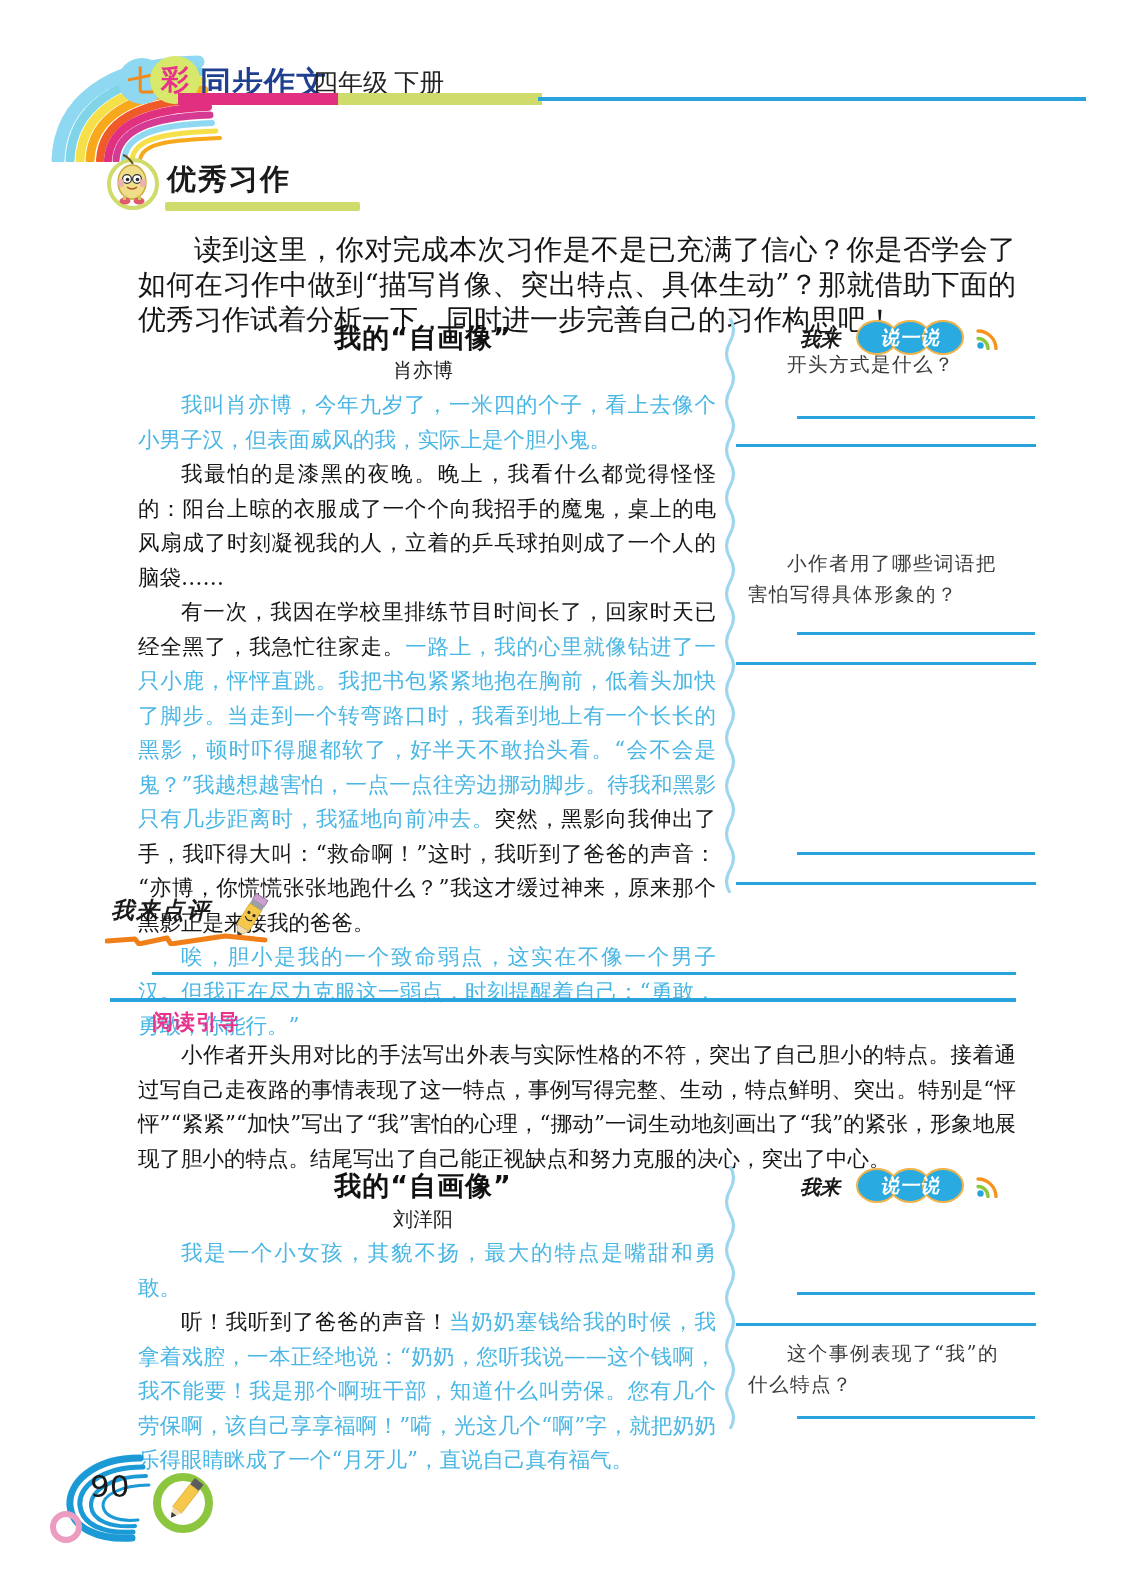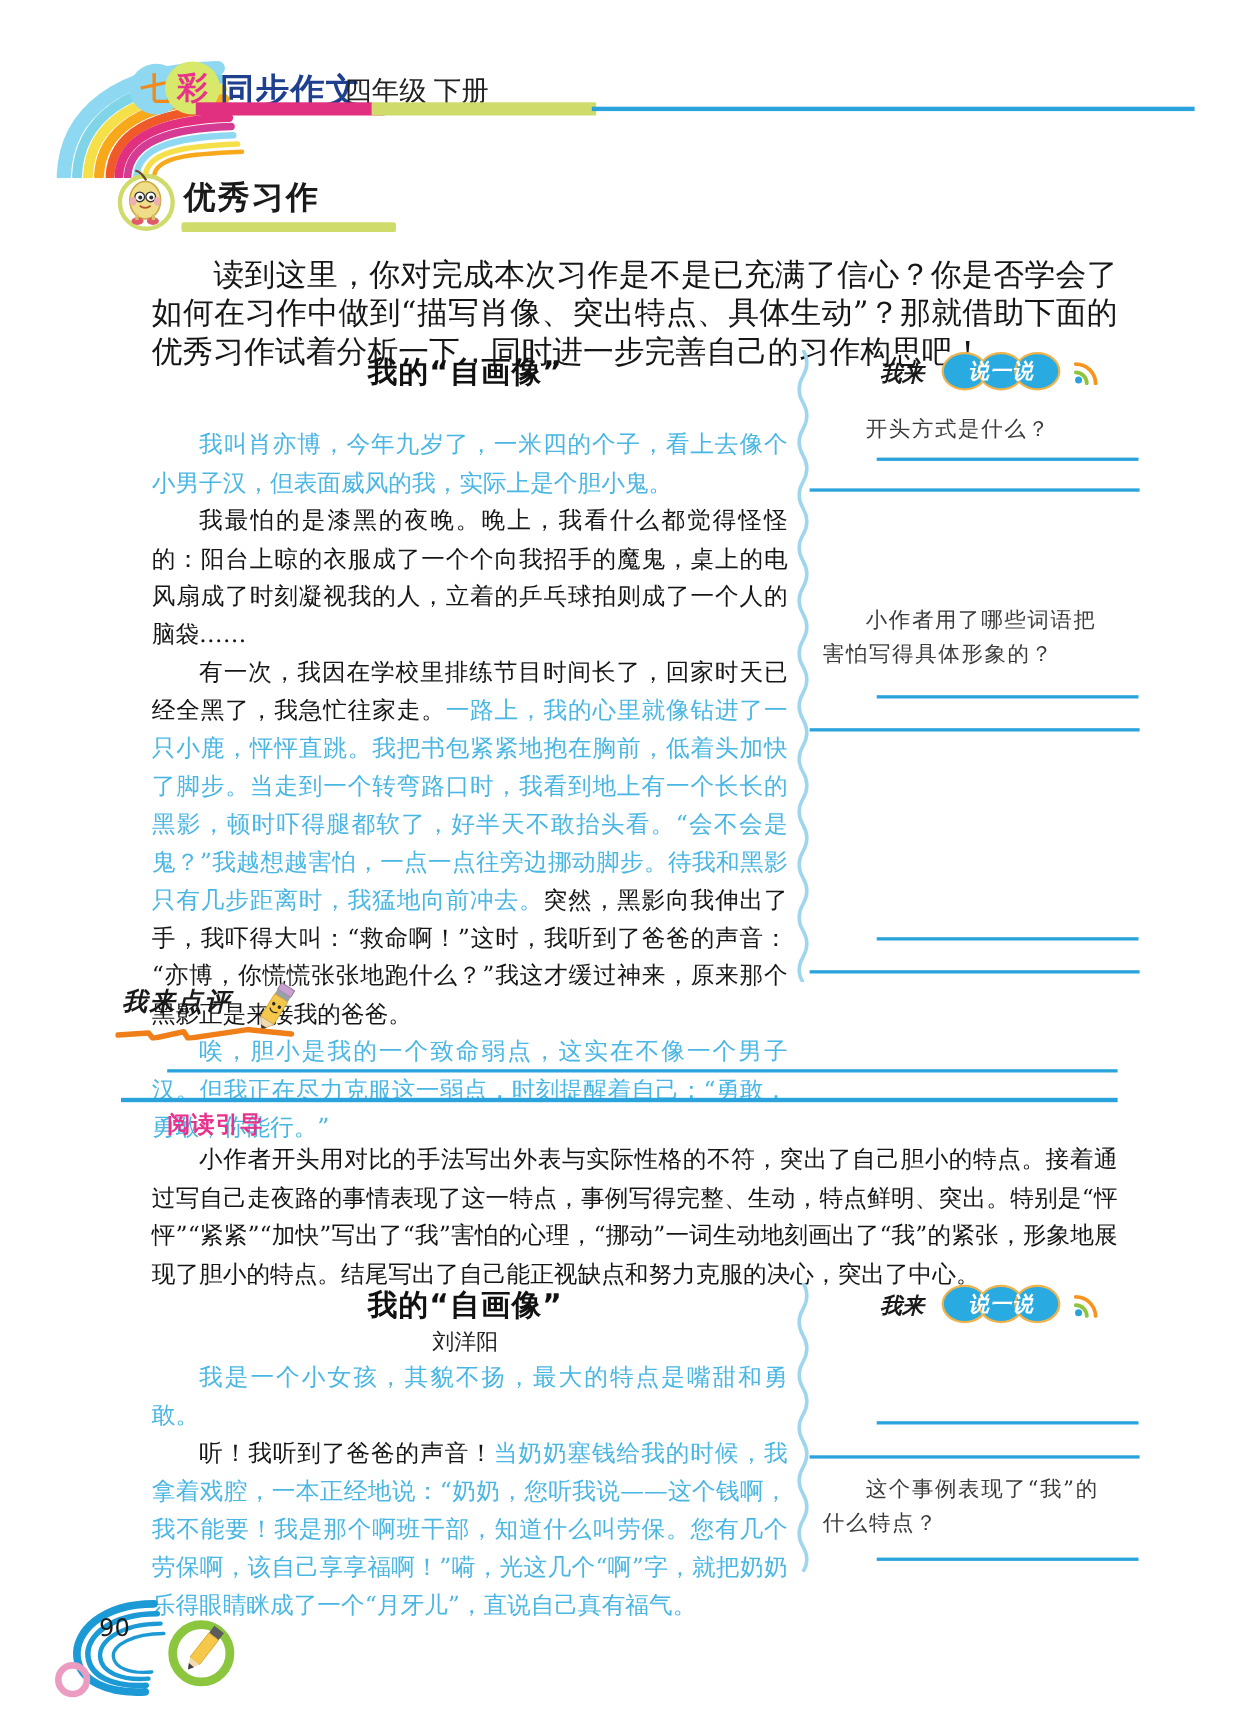--- a/index.html
+++ b/index.html
@@ -292,21 +292,21 @@
     text-justify: inter-ideograph;
     text-indent: 2em;
   }
 
   
   .footer { position: absolute; left: 40px; top: 1440px; width: 260px; height: 120px; }
   .pagenum {
     position: absolute;
     left: 90px; top: 1468px;
     font-family: "DejaVu Sans", "Liberation Sans", sans-serif;
-    font-size: 22px;
+    font-size: 31px;
     color: #1a1a1a;
   }
 </style>
 </head>
 <body>
 
 <div class="page">
 
   <div class="header">
 
@@ -361,20 +361,21 @@
         <rect x="33" y="41" width="3" height="5" fill="#d8c25e"></rect>
       </svg>
     </div>
     <div class="sec-title-text">优秀习作</div>
     <div class="sec-underline"></div>
   </div>
 
   <div class="intro">读到这里，你对完成本次习作是不是已充满了信心？你是否学会了如何在习作中做到“描写肖像、突出特点、具体生动”？那就借助下面的优秀习作试着分析一下，同时进一步完善自己的习作构思吧！</div>
 
   <div class="essay-title" style="left:138px; top:320px; width:570px;">我的“自画像”</div>
+  <div class="essay-author" style="left:138px; top:357px; width:570px;">肖亦博</div>
 
   <div class="essay-body" id="essay1-body" style="left:138px; top:388px; width:578px;">
       <p><span class="hl">我叫肖亦博，今年九岁了，一米四的个子，看上去像个小男子汉，但表面威风的我，实际上是个胆小鬼。</span></p>
       <p><span>我最怕的是漆黑的夜晚。晚上，我看什么都觉得怪怪的：阳台上晾的衣服成了一个个向我招手的魔鬼，桌上的电风扇成了时刻凝视我的人，立着的乒乓球拍则成了一个人的脑袋……</span></p>
       <p><span>有一次，我因在学校里排练节目时间长了，回家时天已经全黑了，我急忙往家走。</span><span class="hl">一路上，我的心里就像钻进了一只小鹿，怦怦直跳。我把书包紧紧地抱在胸前，低着头加快了脚步。当走到一个转弯路口时，我看到地上有一个长长的黑影，顿时吓得腿都软了，好半天不敢抬头看。“会不会是鬼？”我越想越害怕，一点一点往旁边挪动脚步。待我和黑影只有几步距离时，我猛地向前冲去。</span><span>突然，黑影向我伸出了手，我吓得大叫：“救命啊！”这时，我听到了爸爸的声音：“亦博，你慌慌张张地跑什么？”我这才缓过神来，原来那个黑影正是来接我的爸爸。</span></p>
       <p><span class="hl">唉，胆小是我的一个致命弱点，这实在不像一个男子汉。但我正在尽力克服这一弱点，时刻提醒着自己：“勇敢，勇敢，你能行。”</span></p>
     </div>
 
   <div class="wavy" style="left:722px; top:318px; height:575px;">
     <svg width="16" height="575" viewBox="0 0 16 575" preserveAspectRatio="none">
@@ -391,21 +392,21 @@
       <div class="pilltext">说一说</div>
     </div>
     <div class="rss">
       <svg width="26" height="24" viewBox="0 0 26 24">
         <circle cx="4.5" cy="19.5" r="3.2" fill="#2aa3dc"></circle>
         <path d="M2 12.5 a10 10 0 0 1 10 10" fill="none" stroke="#8cc63f" stroke-width="3.4" stroke-linecap="round"></path>
         <path d="M2 5 a18 18 0 0 1 18 17.5" fill="none" stroke="#f7941e" stroke-width="3.4" stroke-linecap="round"></path>
       </svg>
     </div>
   </div>
-  <div class="qtext" style="left:748px; top:374px;">开头方式是什么？</div>
+  <div class="qtext" style="left:748px; top:349px;">开头方式是什么？</div>
   <div class="ansline" style="left:797px; top:416px; width:238px;"></div>
   <div class="ansline" style="left:736px; top:444px; width:300px;"></div>
 
   <div class="qtext" style="left:748px; top:548px;">小作者用了哪些词语把害怕写得具体形象的？</div>
   <div class="ansline" style="left:797px; top:632px; width:238px;"></div>
   <div class="ansline" style="left:736px; top:662px; width:300px;"></div>
 
   <div class="ansline" style="left:797px; top:852px; width:238px;"></div>
   <div class="ansline" style="left:736px; top:882px; width:300px;"></div>
 

